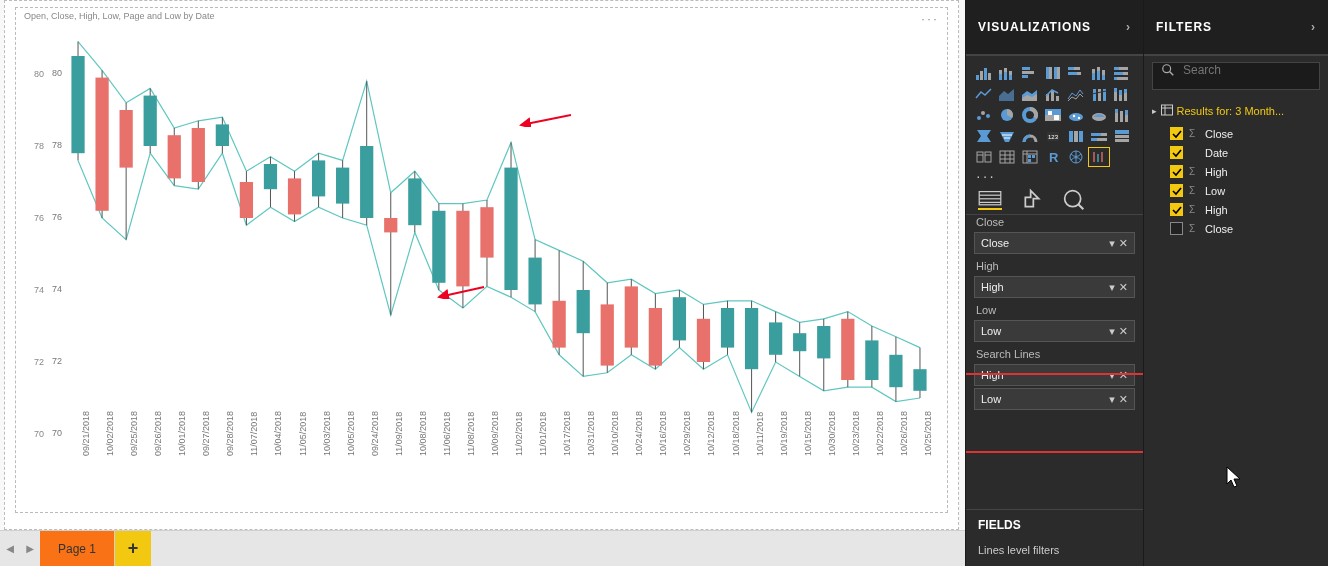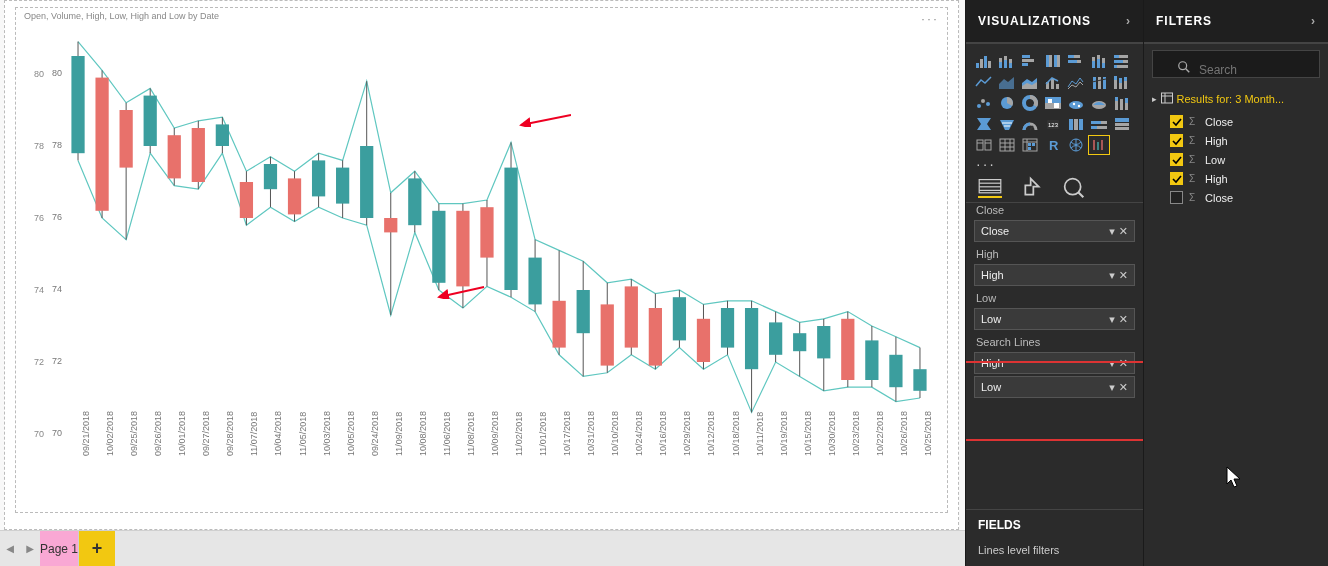--- a/index.html
+++ b/index.html
@@ -1,49 +1,49 @@
 <!DOCTYPE html>
 <html><head>
 <meta charset="utf-8">
 <style>
   * { box-sizing: border-box; margin: 0; padding: 0; }
   body { font-family: "Segoe UI", Arial, sans-serif; background: #f3f2f1; width: 1328px; height: 566px; overflow: hidden; position: relative; color: #d0d0d0; }
   .app { display: flex; width: 100%; height: 100%; }
   .canvas-area { flex: 0 0 965px; height: 566px; position: relative; background: #f8f8f8; }
   .tabbar { position: absolute; left: 0; right: 0; bottom: 0; height: 36px; background: #e6e6e6; display: flex; align-items: center; border-top: 1px solid #d0d0d0; z-index:5;}
   .tabbar .navbtn { width: 20px; height: 36px; display:flex;align-items:center;justify-content:center;color:#888;font-size:10px;}
-  .tab { padding: 0 0; height: 36px; display:flex; align-items:center; background:#f9a8d4; border-right:1px solid #d0d0d0; color:#333; font-size:12px;}
+  .tab { padding: 0 18px; height: 36px; display:flex; align-items:center; background:#f97316; border-right:1px solid #d0d0d0; color:#333; font-size:12px;}
   .tab-add { width:36px; height:36px; background:#f2c811; display:flex;align-items:center;justify-content:center; color:#333; font-size:18px; font-weight:bold;}
   .report-page { position: absolute; left:4px; top:0; width:955px; height:530px; background:#fff; border:1px dashed #bbb;}
   .visual { position:absolute; left:10px; top:6px; right:10px; bottom:16px; border:1px dashed #bbb; background:#fff; overflow:hidden;}
   .visual-title { position:absolute; left:8px; top:3px; font-size:9px; color:#888;}
   .visual-icons { position:absolute; right:8px; top:4px; display:flex; gap:10px; color:#888; font-size:12px;}
   .chart-area { position:absolute; left:30px; right:10px; top:30px; bottom:60px; }
   .side-panels { flex: 1; display:flex; background:#2b2b2b;}
   .panel { display:flex; flex-direction:column; border-left:1px solid #1a1a1a;}
   .vis-panel { flex:0 0 178px;}
   .fields-panel { flex:1; min-width:0;}
-  .panel-header { height:44px; background:#1f1f1f; display:flex; align-items:center; justify-content:space-between; padding:0 12px; font-size:12px; letter-spacing:1px; font-weight:600; color:#fff; border-bottom:2px solid #444;}
+  .panel-header { height:56px; background:#1f1f1f; display:flex; align-items:center; justify-content:space-between; padding:0 12px; font-size:12px; letter-spacing:1px; font-weight:600; color:#fff; border-bottom:2px solid #444;}
   .panel-header .chev { font-size:12px; color:#aaa;}
   .viz-gallery { padding:8px 8px 2px 8px; display:grid; grid-template-columns: repeat(7, 20px); grid-auto-rows:18px; gap:3px 3px;}
   .viz-gallery .vg { width:20px; height:18px; display:flex; align-items:center; justify-content:center; }
   .vg svg { width:18px; height:16px; }
   .vg.selected { outline:1px solid #f2c811;}
   .ellipsis3 { padding-left:10px; color:#ccc; font-size:14px; letter-spacing:2px; height:14px;}
   .mode-tabs { display:flex; gap:18px; padding:8px 12px 4px 12px; border-bottom:1px solid #444;}
   .mode-tabs .mt { width:24px; height:20px; display:flex;align-items:center;justify-content:center; color:#ccc;}
   .mode-tabs .mt.active { border-bottom:2px solid #f2c811; padding-bottom:2px;}
   .wells { flex:1; overflow:auto; padding:4px 8px 8px 8px; font-size:11px; position:relative;}
   .well-label { color:#bbb; margin:6px 0 4px 2px; font-size:11px;}
   .well-box { background:#3a3a3a; border:1px solid #555; height:22px; display:flex; align-items:center; justify-content:space-between; padding:0 6px; color:#eee; font-size:11px; margin-bottom:2px;}
   .well-box .rm { font-size:11px; color:#ccc; display:flex; gap:4px;}
   .highlight-box { position:absolute; border:2px solid #d33; pointer-events:none;}
   .filters-hdr { padding:8px 12px; font-weight:600; color:#fff; font-size:12px; border-top:1px solid #444;}
   .filters-sub { padding:4px 12px 10px 12px; font-size:11px; color:#ccc;}
-  .search { margin:6px 8px; height:28px; background:#1b1b1b; border:1px solid #444; display:flex; align-items:flex-end; padding:0 24px; gap:8px; color:#bbb; font-size:12px;}
+  .search { margin:6px 8px; height:28px; background:#1b1b1b; border:1px solid #444; display:flex; align-items:flex-start; padding:0 8px; gap:8px; color:#bbb; font-size:12px;}
   .search svg{width:14px;height:14px;}
   .field-tree { padding:6px 6px; font-size:11px; color:#eee;}
   .tree-root { display:flex; gap:4px; align-items:center; color:#f2c811; padding:2px 2px 6px 2px; white-space:nowrap; overflow:hidden;}
   .field-row { display:flex; align-items:center; gap:6px; padding:3px 4px 3px 20px; cursor:default;}
   .cb { width:13px; height:13px; border:1px solid #888; background:#222; display:flex;align-items:center;justify-content:center;}
   .cb.checked { background:#f2c811; border-color:#f2c811;}
   .cb.checked svg { width:10px;height:10px;}
   .sigma { width:10px; color:#888; font-size:10px;}
   .cursor { position:absolute; right:84px; bottom:76px; pointer-events:none;}
   .axis-label-x { position:absolute; font-size:9px; color:#777; transform:rotate(-90deg); transform-origin:left top; white-space:nowrap;}
@@ -51,21 +51,21 @@
   .arrow { position:absolute; width:55px; height:14px; pointer-events:none;}
 </style>
 </head>
 <body>
 
 <div class="app">
 
   <div class="canvas-area">
     <div class="report-page">
       <div class="visual">
-        <div class="visual-title">Open, Volume, High, Low, High and Low by Date</div>
+        <div class="visual-title">Open, Close, High, Low, Page and Low by Date</div>
         <div class="visual-icons">
           <span>
             <svg viewBox="0 0 16 16">
                 <rect x="1" y="1" width="14" height="14" fill="none" stroke="#999" stroke-width="1"></rect>
                 <path d="M11 1 L15 1 L15 5" fill="none" stroke="#999" stroke-width="1.4"></path>
                 <path d="M10 6 L14 2" stroke="#999" stroke-width="1.4"></path>
               </svg>
           </span>
           <span style="letter-spacing:2px;">···</span>
         </div>
@@ -589,20 +589,29 @@
               </div>
               <div class="sigma">Σ</div>
               <div>Close</div>
             </div>
             <div class="field-row">
               <div class="cb checked">
                 <svg viewBox="0 0 10 10">
                   <path d="M1 5 L4 8 L9 2" stroke="#000" stroke-width="1.6" fill="none"></path>
                 </svg>
               </div>
+              <div class="sigma"></div>
+              <div>Date</div>
+            </div>
+            <div class="field-row">
+              <div class="cb checked">
+                <svg viewBox="0 0 10 10">
+                  <path d="M1 5 L4 8 L9 2" stroke="#000" stroke-width="1.6" fill="none"></path>
+                </svg>
+              </div>
               <div class="sigma">Σ</div>
               <div>High</div>
             </div>
             <div class="field-row">
               <div class="cb checked">
                 <svg viewBox="0 0 10 10">
                   <path d="M1 5 L4 8 L9 2" stroke="#000" stroke-width="1.6" fill="none"></path>
                 </svg>
               </div>
               <div class="sigma">Σ</div>

